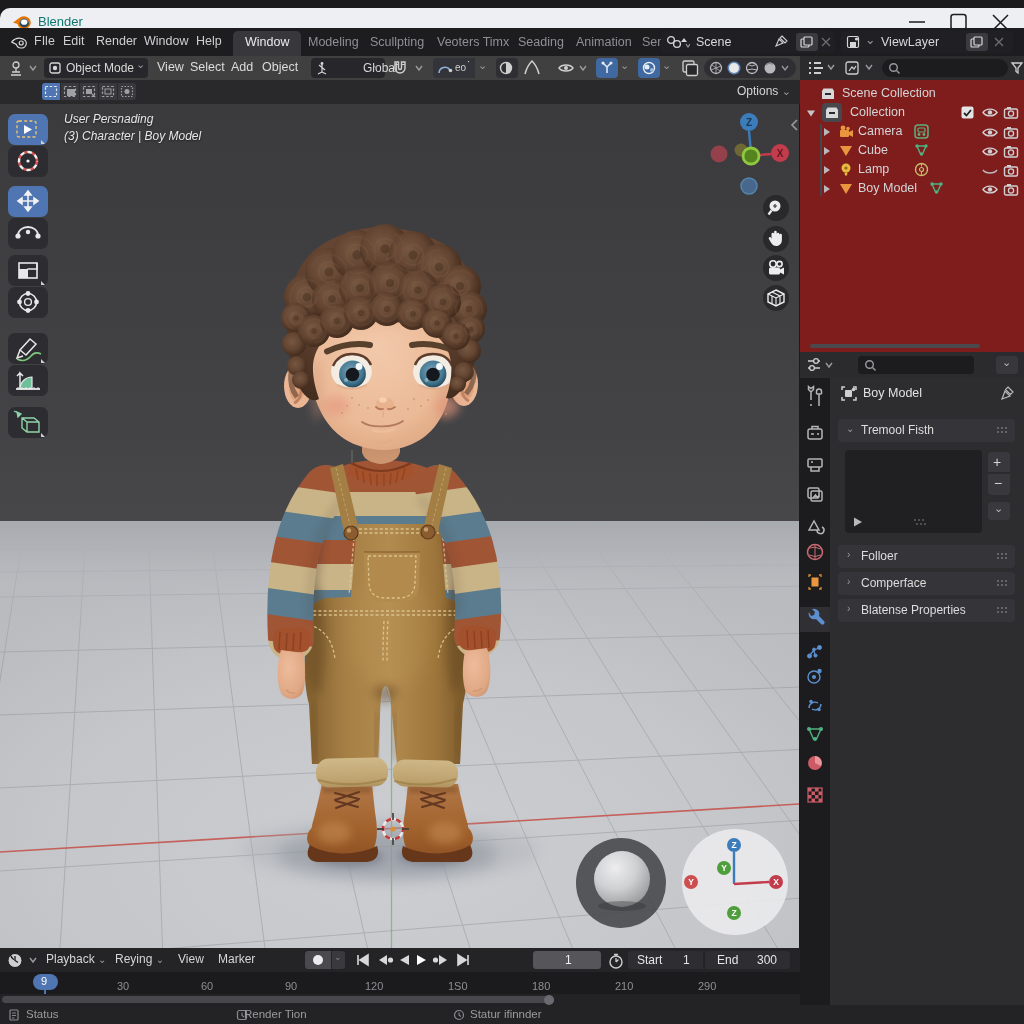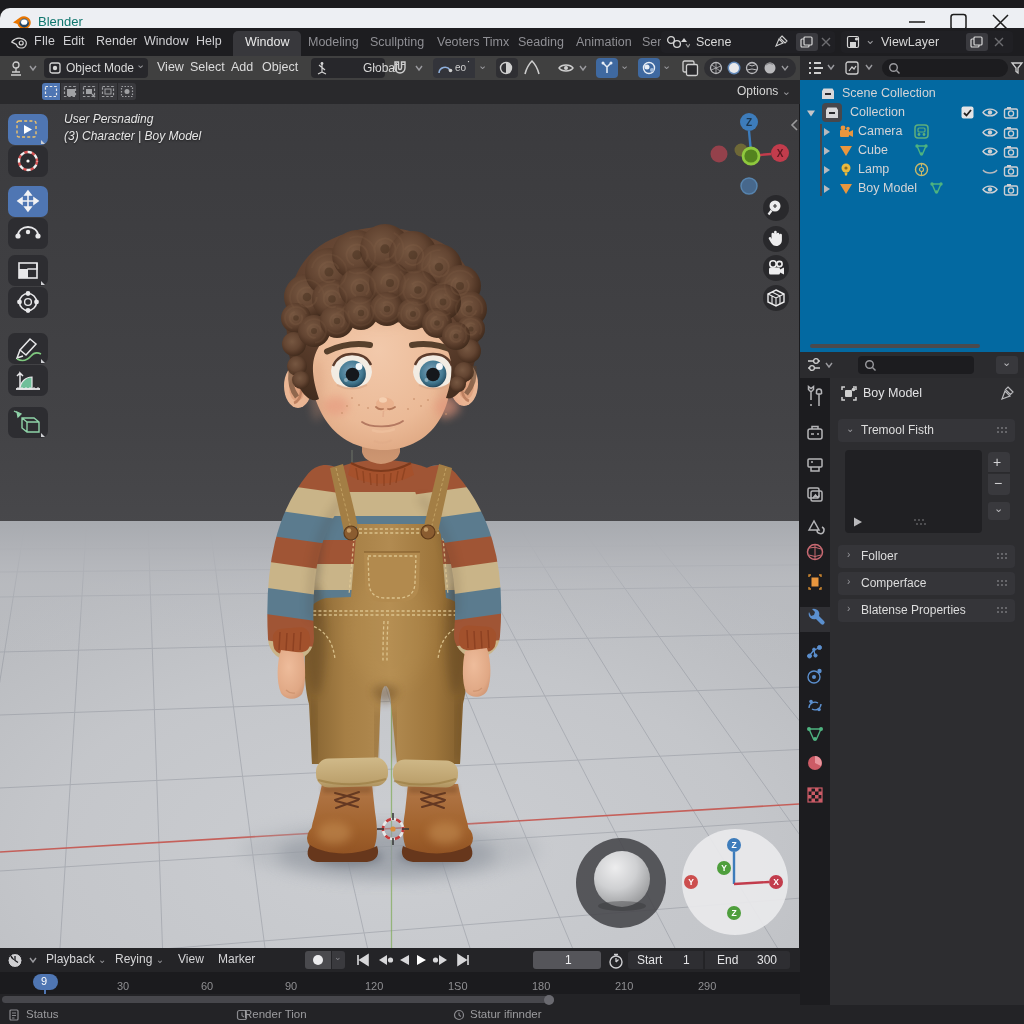--- a/index.html
+++ b/index.html
@@ -19,21 +19,21 @@
 #toolrow1 { position:absolute; left:0; top:56px; width:800px; height:24px; background:#404040; color:#dcdcdc; font-size:12.5px; }
 #toolrow2 { position:absolute; left:0; top:80px; width:800px; height:24px; background:#29292c;text-align:center; }
 
 #viewport { position:absolute; left:0; top:104px; width:799px; height:844px; background:linear-gradient(#3b3b3e,#47474a 80%); overflow:hidden; }
 .ovtext { position:absolute; color:#e6e6e6; font-size:12px; text-shadow:0 1px 2px rgba(0,0,0,0.5);font-style:italic; }
 .tbtn { position:absolute; left:8px; width:40px; height:31px; background:#2d2d31; border-radius:7px; }
 .tbtn.blue { background:#4f76b3; }
 .navbtn { position:absolute; width:26px; height:26px; border-radius:14px; background:rgba(35,35,38,0.75); }
 
 #rightpanel { position:absolute; left:800px; top:56px; width:224px; height:949px; background:#252528; }
-#outliner { position:absolute; left:0; top:0; width:224px; height:296px; background:#0369a1; }
+#outliner { position:absolute; left:0; top:0; width:224px; height:296px; background:#7f1d1d; }
 #outhead { position:absolute; left:0; top:0; width:224px; height:24px; background:#2b2b2e; }
 #props { position:absolute; left:0; top:296px; width:224px; height:653px; background:#2d2d30; }
 #prophead { position:absolute; left:0; top:0; width:224px; height:26px; background:#2b2b2e; }
 #propcol { position:absolute; left:0; top:26px; width:30px; height:627px; background:#1c1c1f; }
 .ppanel { position:absolute; left:38px; width:177px; height:23px; background:#353539; border-radius:4px; color:#dddddd; font-size:12px; }
 .treerow { position:absolute; color:#d4d4d6; font-size:12.5px; height:20px; white-space:nowrap; width:224px; }
 
 #timeline { position:absolute; left:0; top:948px; width:800px; height:57px; background:#242427; }
 #ruler { position:absolute; left:0; top:24px; width:800px; height:22px; background:#1b1b1e; color:#8f8f92; font-size:11px; }
 #tscroll { position:absolute; left:0; top:46px; width:800px; height:11px; background:#232326; }

